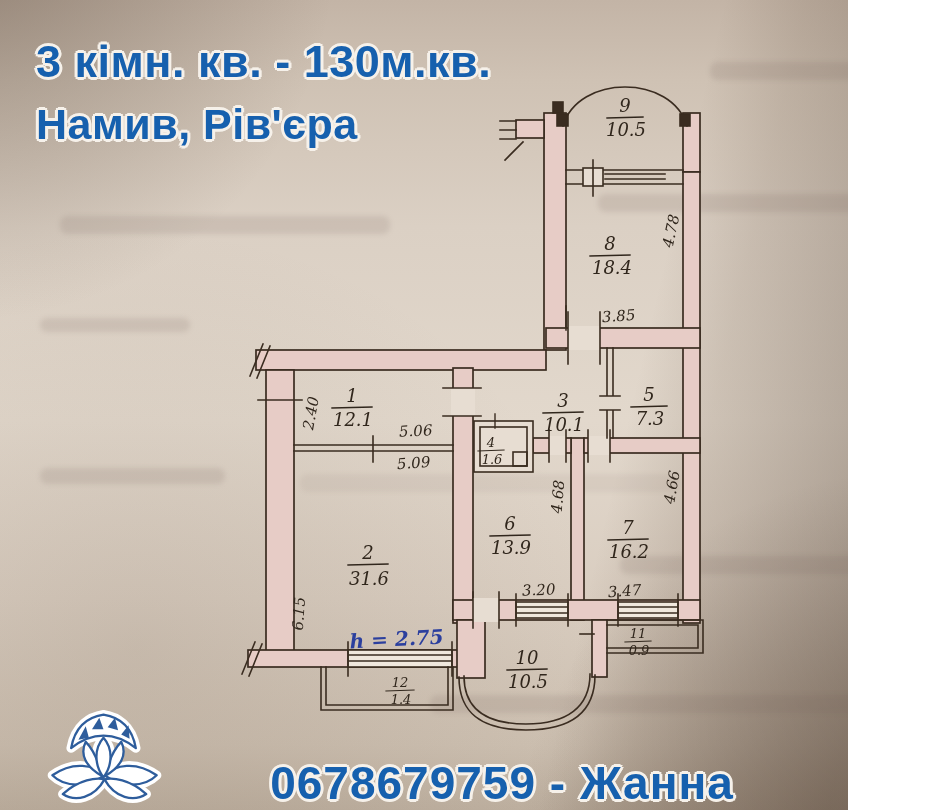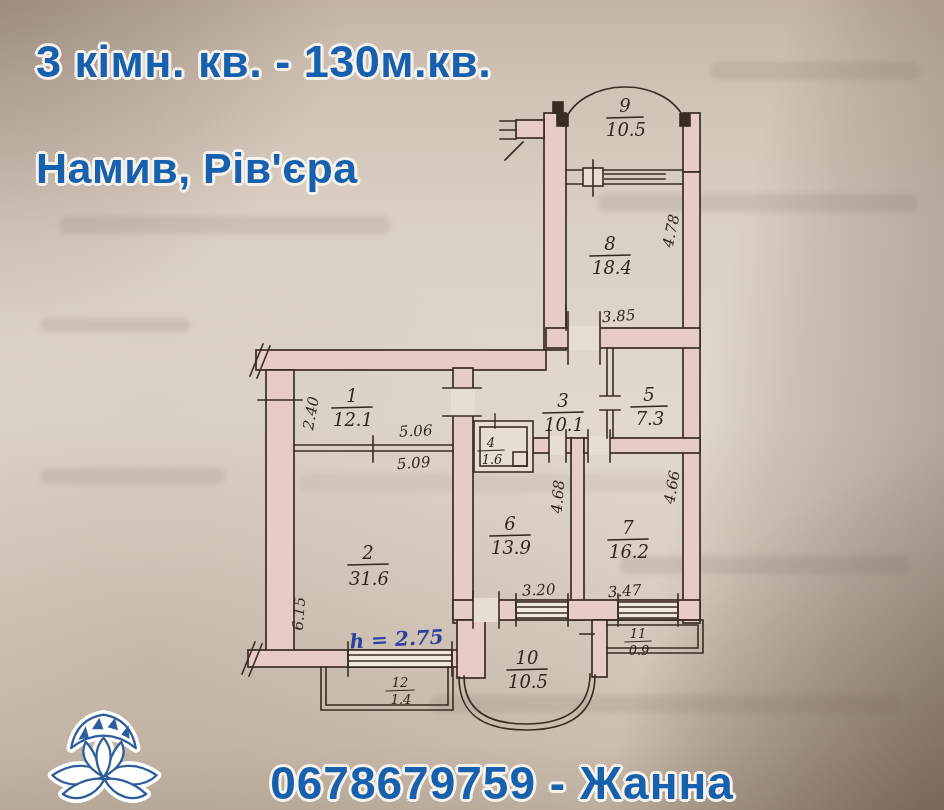--- a/index.html
+++ b/index.html
@@ -1,29 +1,29 @@
 <!DOCTYPE html>
 <html><head>
 <meta charset="utf-8">
 <style>
   html,body{margin:0;padding:0;}
-  #stage{position:relative;width:944px;height:810px;overflow:hidden;
+  #stage{position:relative;width:848px;height:810px;overflow:hidden;
          font-family:"Liberation Sans",sans-serif;
          background:
            linear-gradient(103deg, rgba(0,0,0,0) 70%, rgba(97,78,62,.16) 78%, rgba(77,60,47,.38) 98%),
            radial-gradient(circle at -4% -6%, rgba(80,63,50,.40), rgba(80,63,50,0) 30%),
            radial-gradient(circle at 108% 108%, rgba(70,52,40,.45), rgba(70,52,40,0) 32%),
            radial-gradient(ellipse at 16% 80%, rgba(108,90,74,.14), rgba(108,90,74,0) 46%),
            linear-gradient(180deg,#c3b4a6 0%,#cfc2b4 10%,#dbd0c4 28%,#e2d8cc 52%,#d9cdc0 74%,#ccbfb0 92%,#bdaf9f 100%);}
   .ghost{position:absolute;background:rgba(110,95,82,.14);filter:blur(2.5px);border-radius:8px;}
   .title{position:absolute;left:36px;color:#1660ae;font-weight:bold;letter-spacing:.5px;
          text-shadow:-3px 0 0 #f6f1ea,3px 0 0 #f6f1ea,0 -3px 0 #f6f1ea,0 3px 0 #f6f1ea,
                      -2px -2px 0 #f6f1ea,2px -2px 0 #f6f1ea,-2px 2px 0 #f6f1ea,2px 2px 0 #f6f1ea;}
   #title1{top:36px;font-size:45px;}
-  #title2{top:100px;font-size:43px;margin-top:44px;}
+  #title2{top:100px;font-size:43px;}
   #phone{position:absolute;top:756px;left:60px;width:884px;text-align:center;
          color:#1660ae;font-weight:bold;font-size:46px;letter-spacing:1px;
          text-shadow:-3px 0 0 #f6f1ea,3px 0 0 #f6f1ea,0 -3px 0 #f6f1ea,0 3px 0 #f6f1ea,
                      -2px -2px 0 #f6f1ea,2px -2px 0 #f6f1ea,-2px 2px 0 #f6f1ea,2px 2px 0 #f6f1ea;}
   svg text{font-family:"DejaVu Serif",serif;font-style:italic;fill:#30261c;}
   .rn{font-size:18px;text-anchor:middle;}
   .rn-s{font-size:13px;text-anchor:middle;}
   .dim{font-size:15px;text-anchor:middle;}
   .ink{fill:#2b3f9e;font-size:20px;font-weight:bold;text-anchor:middle;}
 </style>

